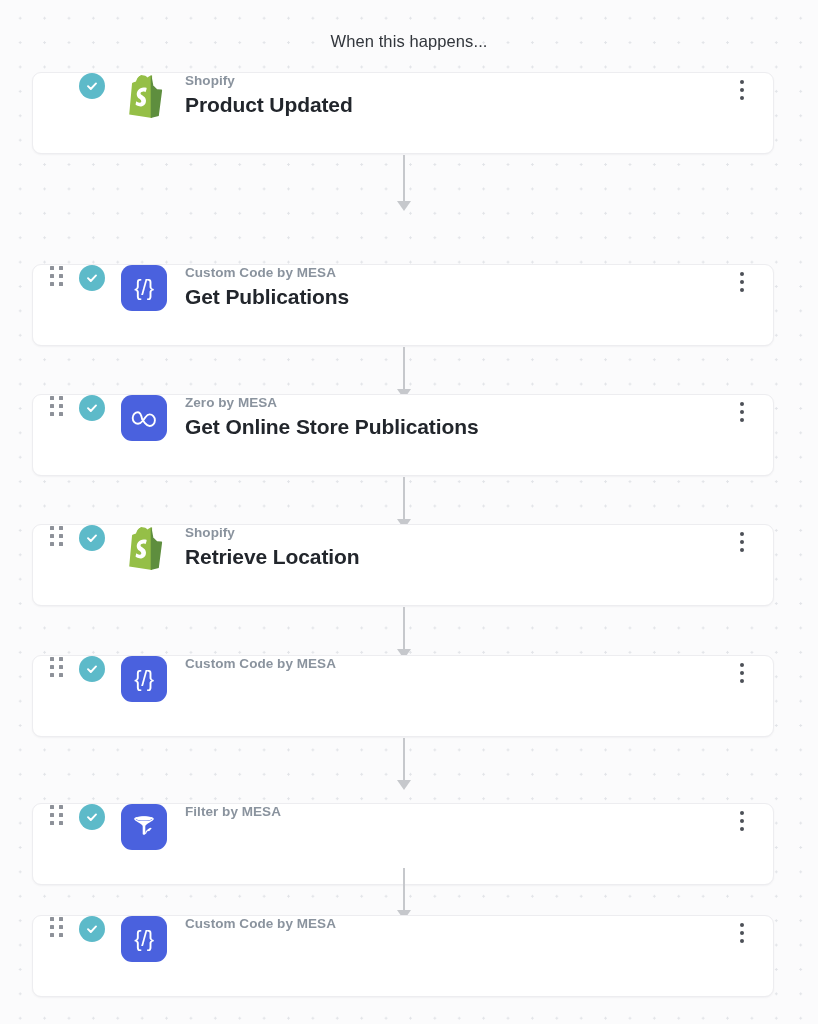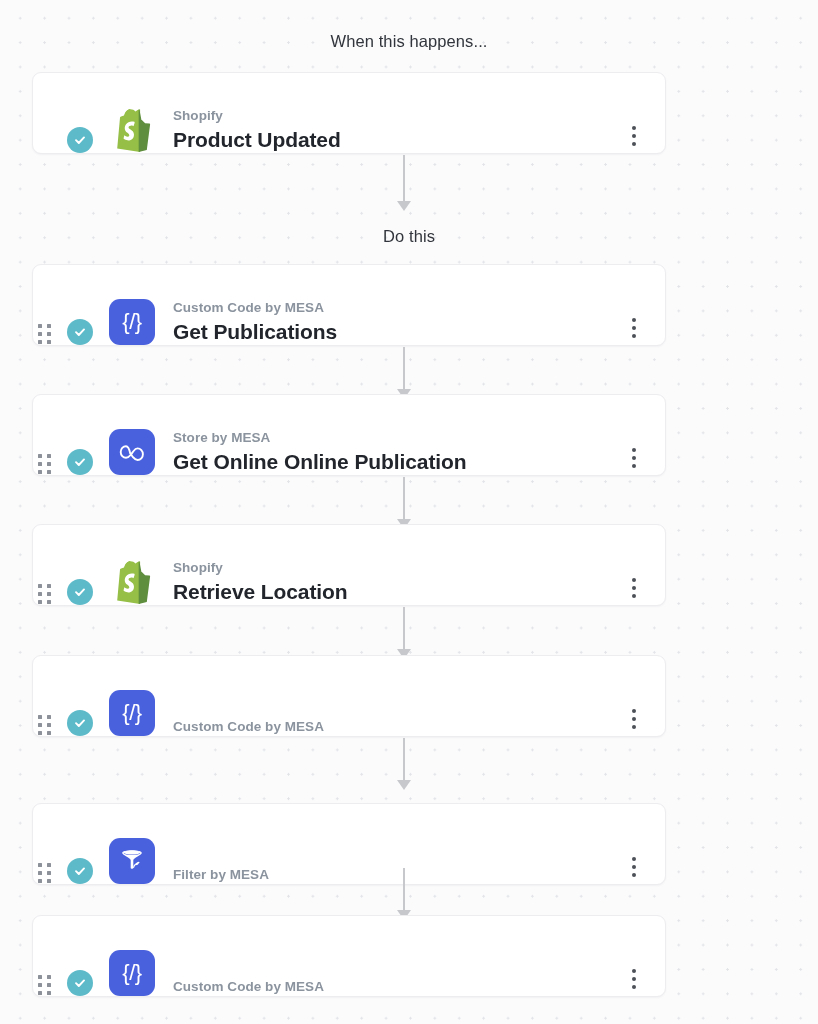--- a/index.html
+++ b/index.html
@@ -55,29 +55,29 @@
     height: 0;
     border-left: 7px solid transparent;
     border-right: 7px solid transparent;
     border-top: 10px solid #c6c8cc;
   }
 
   
   .card {
     position: absolute;
     left: 32px;
-    width: 634px;
+    width: 742px;
     height: 82px;
     background: #ffffff;
     border: 1px solid #ededf0;
     border-radius: 9px;
     box-shadow: 0 1px 2px rgba(22,26,38,0.045);
     display: flex;
-    align-items: flex-end;
-    padding: 0 18px 0 2px;
+    align-items: flex-start;
+    padding: 0 18px 0 14px;
   }
 
   
   .drag-handle {
     width: 18px;
     height: 22px;
     margin-right: 6px;
     display: grid;
     grid-template-columns: repeat(2, 4px);
     grid-template-rows: repeat(3, 4px);
@@ -221,21 +221,20 @@
     </span>
     <span class="kebab">
       <i></i>
         <i></i>
         <i></i>
     </span>
   </div>
 
   <div class="connector" style="top:155px; height:47px;"></div>
 
-  <div class="section-label dothis">Do this</div>
 
   <div class="card" style="top:264px;">
     <span class="drag-handle">
       <i></i>
         <i></i>
         <i></i>
         <i></i>
         <i></i>
         <i></i>
     </span>
@@ -275,22 +274,22 @@
       </svg>
     </span>
     <span class="app-icon rounded">
       <svg width="30" height="18" viewBox="0 0 30 18" aria-hidden="true">
         <path d="M9 3.2c-2.9 0-5.3 2.6-5.3 5.8s2.4 5.8 5.3 5.8c2.0 0 3.4-1.3 4.6-2.8l1.4-1.9
                  1.4-1.9c1.2-1.6 2.3-2.8 4.2-2.8 2.9 0 5.3 2.6 5.3 5.8s-2.4 5.8-5.3 5.8c-2.0 0-3.4-1.3-4.6-2.8
                  l-1.4-1.9-1.4-1.9C12.0 4.4 10.9 3.2 9 3.2z" fill="none" stroke="#ffffff" stroke-width="1.9" stroke-linecap="round"></path>
       </svg>
     </span>
     <span class="labels">
-      <span class="app-name">Store by MESA</span>
-      <span class="step-title">Get Online Online Publication</span>
+      <span class="app-name">Zero by MESA</span>
+      <span class="step-title">Get Online Store Publications</span>
     </span>
     <span class="kebab">
       <i></i>
         <i></i>
         <i></i>
     </span>
   </div>
 
   <div class="connector" style="top:477px; height:43px;"></div>
 

